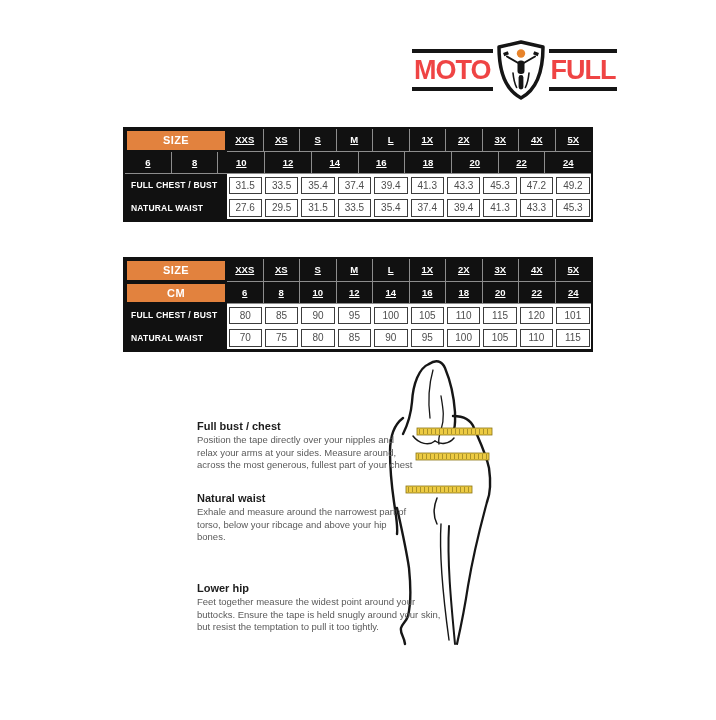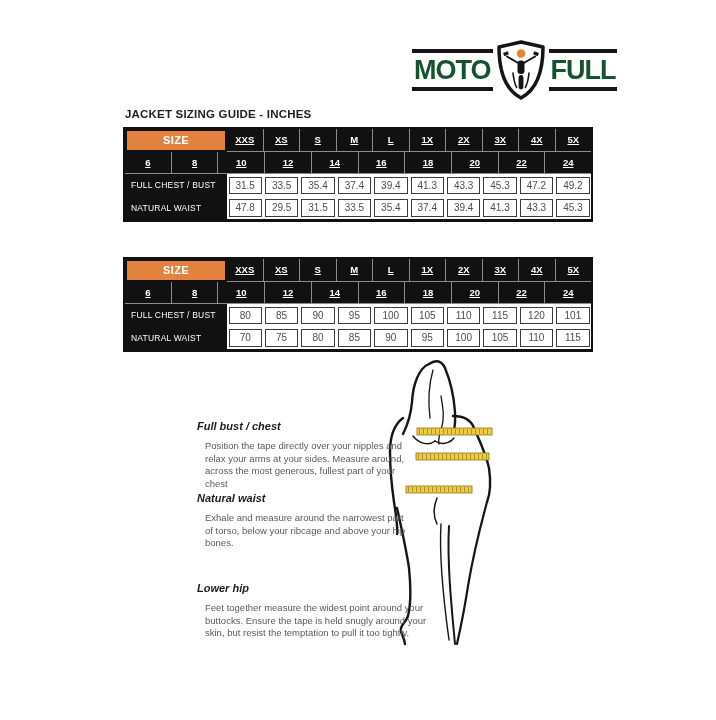--- a/index.html
+++ b/index.html
@@ -6,21 +6,21 @@
   #page {
     position:relative; width:716px; height:720px; background:#ffffff;
     font-family:"Liberation Sans", sans-serif; overflow:hidden;
   }
 
   
   .logo { position:absolute; left:412px; top:40px; display:flex; align-items:center; }
   .logo-word {
     border-top:4px solid #151515; border-bottom:4px solid #151515;
     font-weight:bold; font-size:27px; line-height:30px; padding:2px 2px;
-    color:#14532d; letter-spacing:-1px;
+    color:#ef4444; letter-spacing:-1px;
   }
   .logo-shield { margin:0 3px; display:block; }
 
   
   .guide-heading {
     position:absolute; left:125px; font-weight:bold; font-size:11.5px;
     color:#1e1e1e; letter-spacing:.2px;
   }
 
   
@@ -35,32 +35,32 @@
     background:#E2823E; justify-content:center; color:#fff; font-weight:bold;
     font-size:11px; border:2px solid #111; letter-spacing:.4px;
   }
   .srow.header .cv {
     background:#111; color:#fff; font-weight:bold; font-size:9.5px;
     border-right:1px solid #8d8d8d; border-bottom:1px solid #8d8d8d;text-decoration:underline;
   }
   .srow.header .cv:last-child { border-right:none; }
   .srow.data { background:#fff; }
   .srow.data .lab {
-    background:#111; color:#fff; font-weight:normal; font-size:8.5px;
+    background:#111; color:#fff; font-weight:bold; font-size:8.5px;
     padding-left:6px; letter-spacing:.2px;
   }
   .srow.data .cv {
     background:#fff; color:#4d4d4d; font-size:10px;
     border:1px solid #3c3c3c; margin:2.5px 1.5px;
   }
 
   
   .instr { position:absolute; left:197px; width:218px; }
-  .instr h3 { margin:0 0 2px 0; font-size:11px; color:#1c1c1c;font-style:italic; }
-  .instr p  { margin:8px; font-size:9.5px; line-height:12.5px; color:#5a5a5a; }
+  .instr h3 { margin:0 0 2px 0; font-size:11px; color:#1c1c1c; }
+  .instr p  { margin:0; font-size:9.5px; line-height:12.5px; color:#5a5a5a; }
   .instr.wide { width:245px; }
 </style>
 </head>
 <body>
 
 <div id="page">
 
   <div class="logo">
     <div class="logo-word">MOTO</div>
     <svg class="logo-shield" width="50" height="60" viewBox="0 0 50 60">
@@ -71,21 +71,20 @@
       <rect x="7.5" y="12" width="5" height="3.4" transform="rotate(-22 10 13.7)" fill="#151515"></rect>
       <rect x="37.5" y="12" width="5" height="3.4" transform="rotate(22 40 13.7)" fill="#151515"></rect>
       <rect x="21.5" y="20.5" width="7" height="13.5" rx="3.2" fill="#151515"></rect>
       <rect x="22.6" y="35" width="4.8" height="14.5" rx="2.4" fill="#151515"></rect>
       <path d="M17,33 C17.6,39 18.6,43.5 20.6,47.5" stroke="#151515" stroke-width="1.6" fill="none" stroke-linecap="round"></path>
       <path d="M33,33 C32.4,39 31.4,43.5 29.4,47.5" stroke="#151515" stroke-width="1.6" fill="none" stroke-linecap="round"></path>
     </svg>
     <div class="logo-word">FULL</div>
   </div>
 
-  <div class="guide-heading" style="top:108px;">JACKET SIZING GUIDE - INCHES</div>
   <div class="sizing-table" style="top:127px;">
       <div class="srow header">
         <div class="lab">SIZE</div>
         <div class="cv">XXS</div>
         <div class="cv">XS</div>
         <div class="cv">S</div>
         <div class="cv">M</div>
         <div class="cv">L</div>
         <div class="cv">1X</div>
         <div class="cv">2X</div>
@@ -113,21 +112,21 @@
         <div class="cv">37.4</div>
         <div class="cv">39.4</div>
         <div class="cv">41.3</div>
         <div class="cv">43.3</div>
         <div class="cv">45.3</div>
         <div class="cv">47.2</div>
         <div class="cv">49.2</div>
       </div>
       <div class="srow data">
         <div class="lab">NATURAL WAIST</div>
-        <div class="cv">47.8</div>
+        <div class="cv">27.6</div>
         <div class="cv">29.5</div>
         <div class="cv">31.5</div>
         <div class="cv">33.5</div>
         <div class="cv">35.4</div>
         <div class="cv">37.4</div>
         <div class="cv">39.4</div>
         <div class="cv">41.3</div>
         <div class="cv">43.3</div>
         <div class="cv">45.3</div>
       </div>
@@ -142,20 +141,21 @@
         <div class="cv">S</div>
         <div class="cv">M</div>
         <div class="cv">L</div>
         <div class="cv">1X</div>
         <div class="cv">2X</div>
         <div class="cv">3X</div>
         <div class="cv">4X</div>
         <div class="cv">5X</div>
       </div>
       <div class="srow header">
+        <div class="lab">CM</div>
         <div class="cv">6</div>
         <div class="cv">8</div>
         <div class="cv">10</div>
         <div class="cv">12</div>
         <div class="cv">14</div>
         <div class="cv">16</div>
         <div class="cv">18</div>
         <div class="cv">20</div>
         <div class="cv">22</div>
         <div class="cv">24</div>

